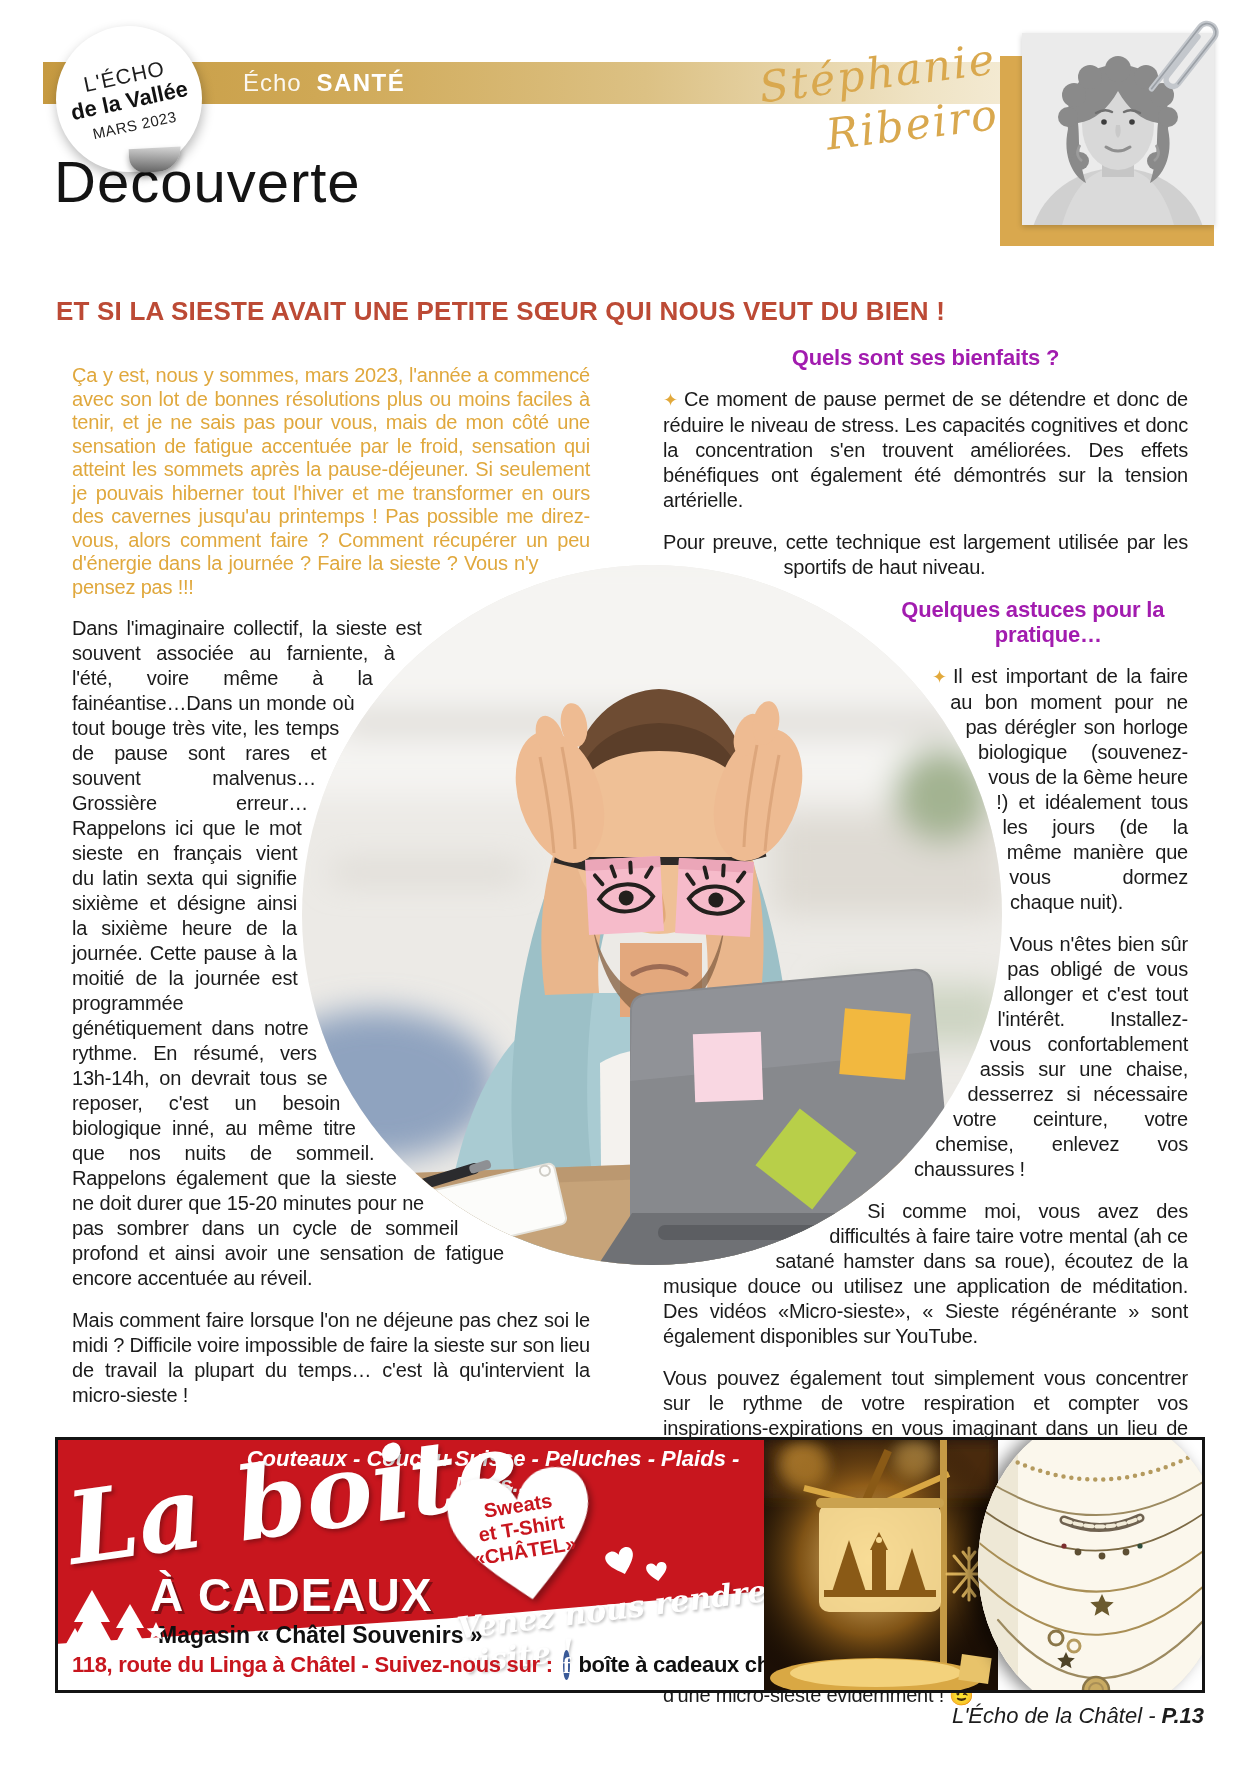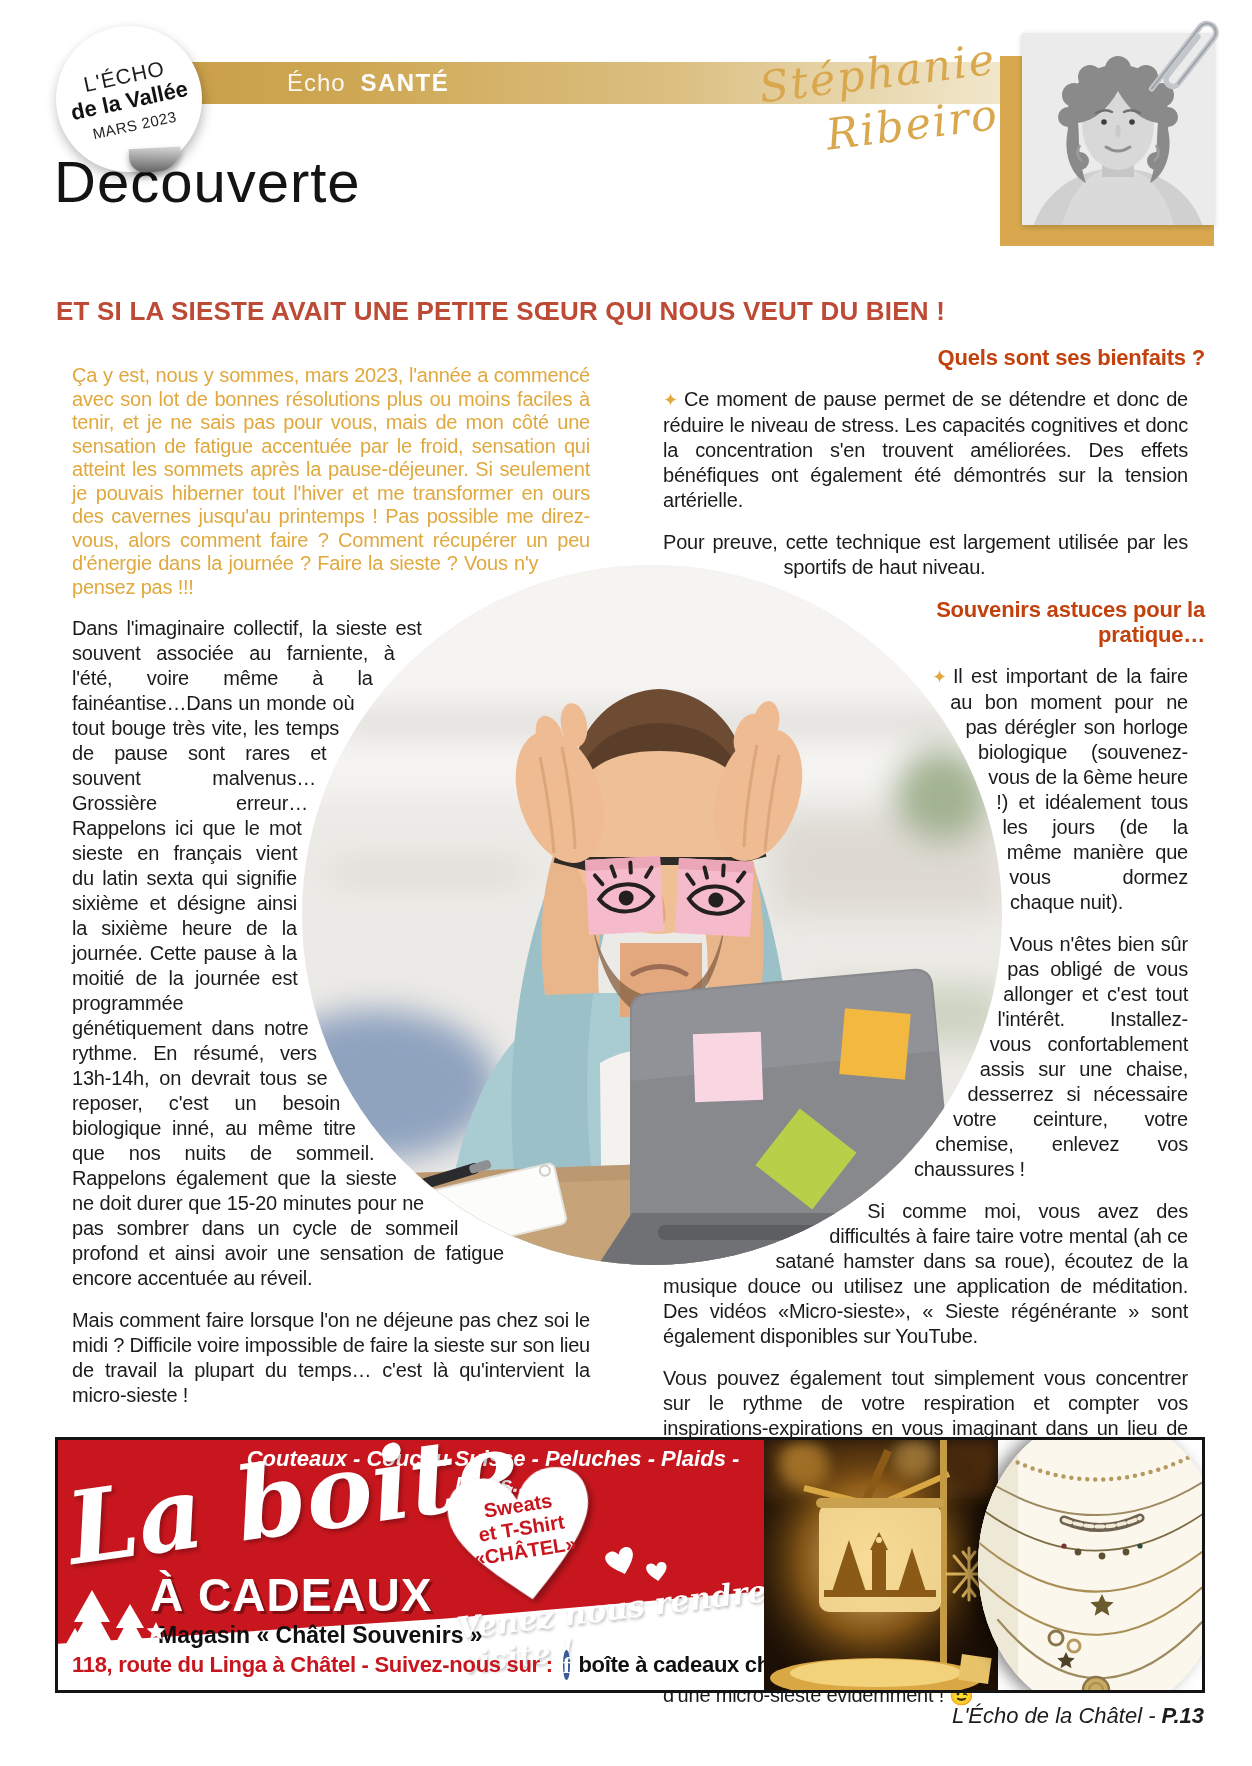--- a/index.html
+++ b/index.html
@@ -1,21 +1,21 @@
 <!DOCTYPE html>
 <html><head>
 <meta charset="utf-8">
 <style>
   html,body{margin:0;padding:0;background:#fff;}
   .page{position:relative;width:1252px;height:1766px;background:#fff;overflow:hidden;
         font-family:"Liberation Sans",sans-serif;color:#161616;}
 
   
   .banner{position:absolute;left:43px;top:62px;width:1095px;height:42px;
-    background:linear-gradient(90deg,#c69a41 0%,#cfa855 25%,#dcc184 55%,#efe3c4 80%,#faf5e9 100%);margin-left:44px;}
+    background:linear-gradient(90deg,#c69a41 0%,#cfa855 25%,#dcc184 55%,#efe3c4 80%,#faf5e9 100%);}
   .banner-label{position:absolute;left:200px;top:0;height:42px;line-height:42px;font-size:24px;color:#fff;}
   .banner-light{font-weight:400;opacity:.92;letter-spacing:1px;margin-right:8px;}
   .banner-bold{font-weight:700;letter-spacing:1.5px;}
 
   .sticker{position:absolute;left:56px;top:26px;width:146px;height:146px;border-radius:50%;
     background:#fff;box-shadow:0 5px 12px rgba(0,0,0,.28);transform:rotate(-12deg);
     display:flex;flex-direction:column;align-items:center;justify-content:center;z-index:6;}
   .sticker:after{content:"";position:absolute;bottom:-4px;left:60px;width:52px;height:24px;
     background:linear-gradient(185deg,#d8d8d8,#5d5d5d);border-radius:0 0 40px 26px;
     transform:rotate(9deg);box-shadow:0 4px 6px rgba(0,0,0,.35);}
@@ -38,21 +38,21 @@
   .title1{position:absolute;left:54px;top:148px;font-size:58px;font-weight:300;letter-spacing:1px;color:#141414;}
   .title2{position:absolute;left:52px;top:210px;font-size:65px;font-weight:800;letter-spacing:-1px;color:#0f0f0f;}
   .subtitle{position:absolute;left:56px;top:296px;font-size:26px;font-weight:700;color:#bc4a35;letter-spacing:.2px;}
 
   
   .col{position:absolute;top:347px;font-size:20px;line-height:25px;text-align:justify;color:#1b1b1b;letter-spacing:-.2px;}
   .col-left{left:55px;width:552px;}
   .col-right{left:646px;top:345px;width:559px;}
   .col p{margin:17px;}
   .intro{color:#e0a83d;line-height:23.5px;}
-  .red-h{margin:6px 0 2px;font-size:22px;font-weight:700;color:#c2410c;text-align:right;}
+  .red-h{margin:6px 0 2px;font-size:22px;font-weight:700;color:#a21caf;text-align:center;}
   .red-h.gap{margin-top:34px;}
   .spark{color:#e2a93c;font-size:18px;padding-right:6px;}
   .wrap-spacer-left{float:right;width:310px;height:930px;
     shape-outside:circle(358px at 355px 568px);}
   .wrap-spacer-right{float:left;width:365px;height:930px;
     shape-outside:circle(358px at 6px 568px);}
 
   
   .hero{position:absolute;left:302px;top:565px;width:700px;height:700px;border-radius:50%;
     overflow:hidden;z-index:1;}
@@ -266,21 +266,21 @@
     <p>Mais comment faire lorsque l'on ne déjeune pas chez soi le midi ? Difficile voire impossible de faire la sieste sur son lieu de travail la plupart du temps… c'est là qu'intervient la micro-sieste !</p>
     <h3 class="red-h gap">Qu'est-ce que la micro-sieste ?</h3>
     <p><span class="spark">✦</span><span>C'est une sieste de moins de dix minutes ayant un effet récupérateur. En effet, en fermant les paupières et en s'isolant des stimulations extérieures, le cerveau change de rythme. On parle même de processus de réinitialisation.</span></p>
   </div>
 
   <div class="col col-right">
     <div class="wrap-spacer-right"></div>
     <h3 class="red-h" style="margin-top:0">Quels sont ses bienfaits ?</h3>
     <p><span class="spark">✦</span><span>Ce moment de pause permet de se détendre et donc de réduire le niveau de stress. Les capacités cognitives et donc la concentration s'en trouvent améliorées. Des effets bénéfiques ont également été démontrés sur la tension artérielle.</span></p>
     <p>Pour preuve, cette technique est largement utilisée par les sportifs de haut niveau.</p>
-    <h3 class="red-h">Souvenirs astuces pour la pratique…</h3>
+    <h3 class="red-h">Quelques astuces pour la pratique…</h3>
     <p><span class="spark">✦</span><span>Il est important de la faire au bon moment pour ne pas dérégler son horloge biologique (souvenez-vous de la 6ème heure !) et idéalement tous les jours (de la même manière que vous dormez chaque nuit).</span></p>
     <p>Vous n'êtes bien sûr pas obligé de vous allonger et c'est tout l'intérêt. Installez-vous confortablement assis sur une chaise, desserrez si nécessaire votre ceinture, votre chemise, enlevez vos chaussures !</p>
     <p>Si comme moi, vous avez des difficultés à faire taire votre mental (ah ce satané hamster dans sa roue), écoutez de la musique douce ou utilisez une application de méditation. Des vidéos «Micro-sieste», « Sieste régénérante » sont également disponibles sur YouTube.</p>
     <p>Vous pouvez également tout simplement vous concentrer sur le rythme de votre respiration et compter vos inspirations-expirations en vous imaginant dans un lieu de nature ressourçant pour vous (vive la montagne 😊). Et enfin, pour ne pas sombrer dans les bras de Morphée ou pour gérer l'appréhension du sommeil profond, vous pouvez mettre une alarme sur votre téléphone ou encore mettre vos clés de voiture dans l'une de vos mains bras ballants…J'ai testé pour vous, et croyez-moi, lorsque la détente s'est avérée trop profonde, mes clés sont tombées sur le sol, réveil assuré !</p>
     <p>Bon, je file, je suis en retard à mon déjeuner…qui sera suivi d'une micro-sieste évidemment ! 😉</p>
   </div>
 
   <div class="ad">
     <div class="ad-red"></div>
     <div class="ad-snow"></div>

